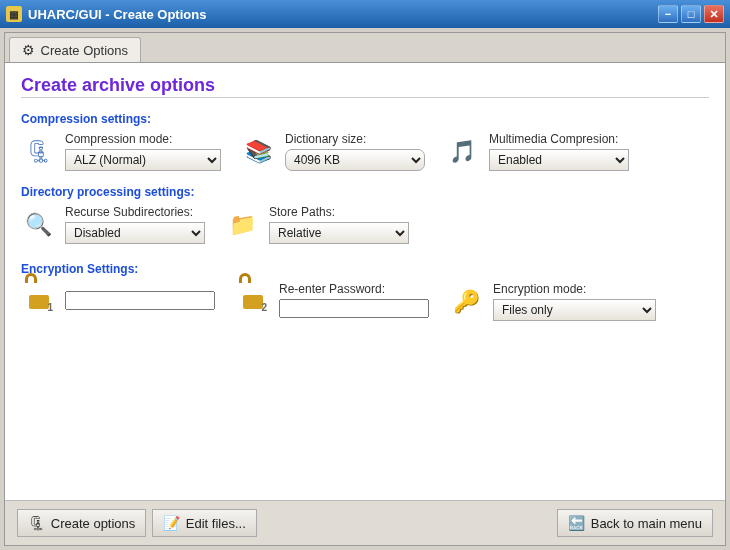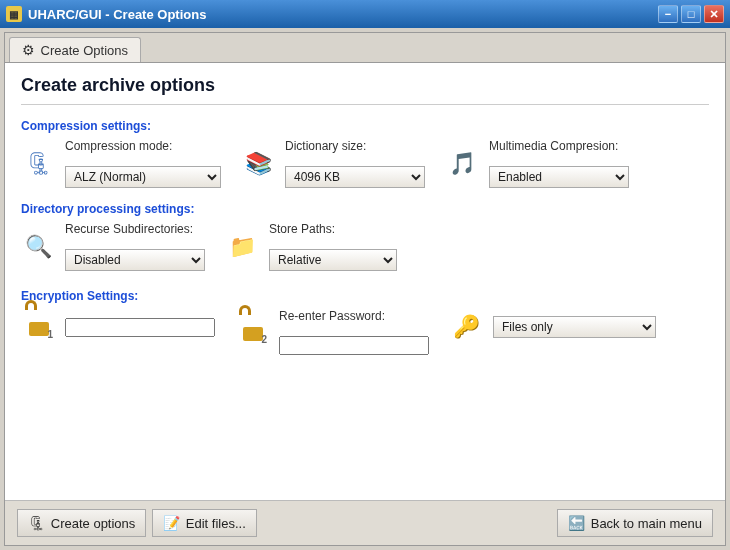--- a/index.html
+++ b/index.html
@@ -64,22 +64,22 @@
       padding: 12px 16px;
       overflow: auto;
       display: flex;
       flex-direction: column;
       gap: 10px;
     }
 
     .page-title {
       font-size: 18px;
       font-weight: bold;
-      color: #0f172a;
-      padding-bottom: 8px;
+      color: #6d28d9;
+      padding-bottom: 1px;
       border-bottom: 1px solid #ccc;
       margin-bottom: 4px;
     }
 
     .section-label {
       font-size: 12px;
       font-weight: bold;
       color: #1d4ed8;
       margin-bottom: 6px;
     }
@@ -89,37 +89,37 @@
       gap: 20px;
       align-items: flex-start;
     }
 
     .setting-item {
       display: flex;
       align-items: center;
       gap: 8px;
     }
 
-    .setting-content { display: flex; flex-direction: column; gap: 13px; }
+    .setting-content { display: flex; flex-direction: column; gap: 3px; }
     .setting-content label { font-size: 12px; color: #333; }
 
     select {
       border: 1px solid #aaa;
       background: linear-gradient(to bottom, #fff, #e8e4dc);
       padding: 2px 4px;
       font-size: 12px;
       color: #222;
       cursor: pointer;
       height: 22px;
     }
     .select-compression { width: 156px; }
-    .select-dict { width: 140px; }
+    .select-dict { width: 140px; border-radius: 7px; }
     .select-multimedia { width: 140px; }
     .select-recurse { width: 140px; }
-    .select-paths { width: 128px; }
+    .select-paths { width: 140px; }
     .select-enc { width: 163px; }
     .input-password { width: 150px; }
 
     
     .icon-compression {
       width: 36px; height: 36px;
       position: relative;
       display: flex; align-items: center; justify-content: center;
     }
     .icon-folder {
@@ -345,20 +345,21 @@
             <label>Re-enter Password:</label>
             <input type="password" class="input-password" value="" style="">
           </div>
         </div>
 
         <div class="setting-item">
           <div class="icon-key">
             <span style="font-size:22px;">🔑</span>
           </div>
           <div class="setting-content">
+            <label>Encryption mode:</label>
             <select class="select-enc">
               <option selected="">Files only</option>
               <option>Header+Files</option>
               <option>Disabled</option>
             </select>
           </div>
         </div>
 
       </div>
     </div>

